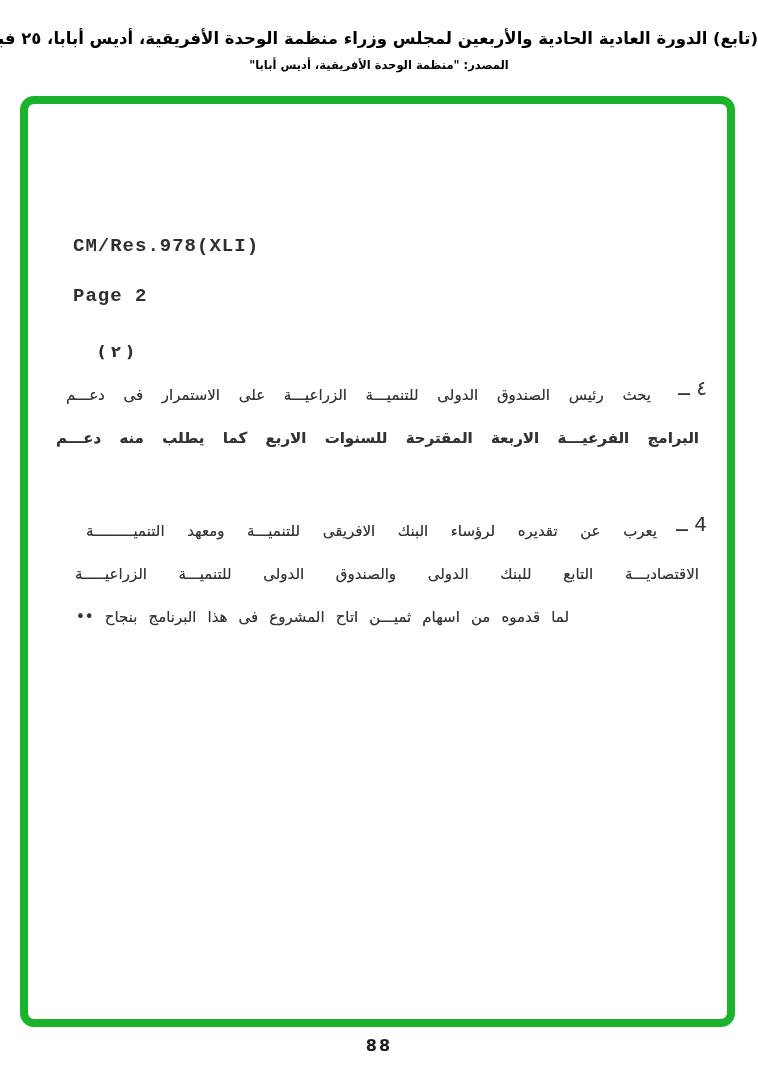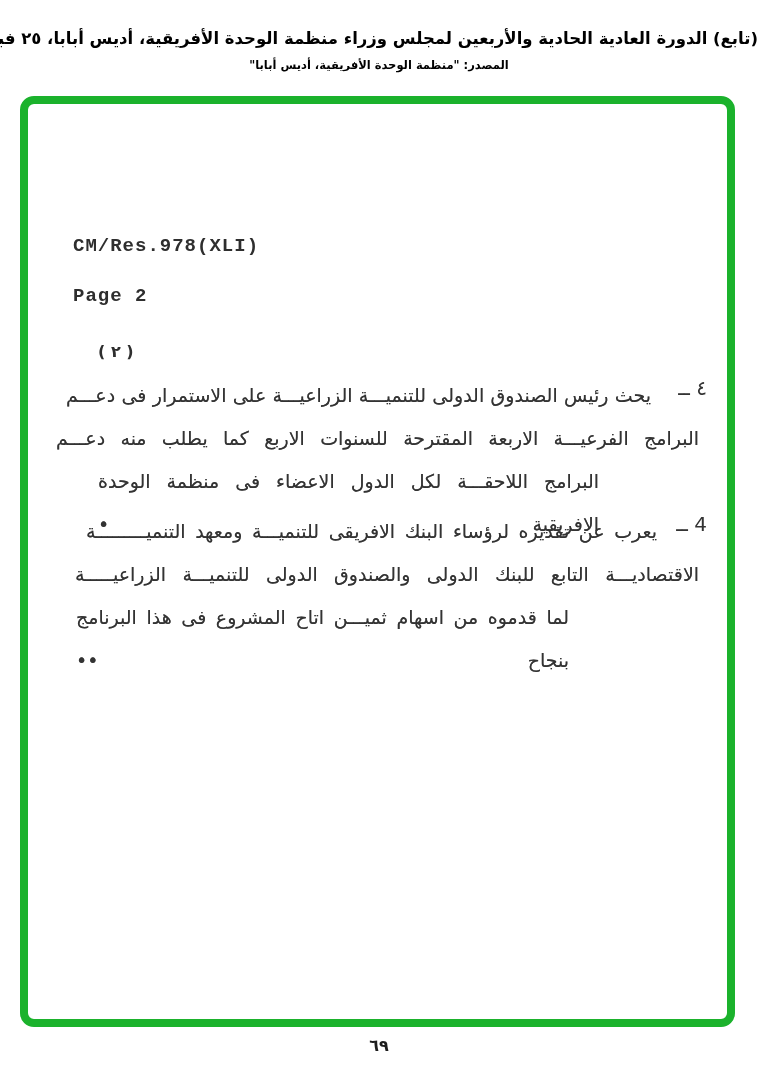--- a/index.html
+++ b/index.html
@@ -97,28 +97,28 @@
     top: 2px;
     right: 12px;
     font-size: 20px;
     color: #333333;
     white-space: nowrap;
   }
   .para-line {
     direction: rtl;
     text-align: justify;
     text-align-last: justify;
-    font-size: 19px;
+    font-size: 15px;
     line-height: 43px;
     color: #333333;
     text-shadow: 0 0 0.4px rgba(30,30,30,0.55);
   }
   
   .para-4 .l1 { padding-right: 68px;  padding-left: 38px; }
-  .para-4 .l2 { padding-right: 20px;  padding-left: 28px; }
+  .para-4 .l2 { padding-right: 20px;  padding-left: 28px; font-weight: bold; }
   .para-4 .l3 { padding-right: 120px; padding-left: 70px; }
   .para-5 .l1 { padding-right: 62px;  padding-left: 58px; }
   .para-5 .l2 { padding-right: 20px;  padding-left: 38px; margin-left: 9px; }
   .para-5 .l3 { padding-right: 150px; padding-left: 48px; }
 
   
   .footer-page-number {
     position: absolute;
     left: 0;
     top: 1036px;
@@ -147,28 +147,27 @@
       <div class="doc-ref">CM/Res.978(XLI)</div>
 
       <div class="page-label">Page 2</div>
 
       <div class="section-number">( ٢ )</div>
 
       <div class="para para-4">
         <span class="para-number">٤ ــ</span>
         <div class="para-line l1">يحث رئيس الصندوق الدولى للتنميـــة الزراعيـــة على الاستمرار فى دعـــم</div>
         <div class="para-line l2">البرامج الفرعيـــة الاربعة المقترحة للسنوات الاربع كما يطلب منه دعـــم</div>
-        <div class="para-line l3">البرامج اللاحقـــة لكل الدول الاعضاء فى منظمة الوحدة الافريقية •</div>
       </div>
 
       <div class="para para-5">
         <span class="para-number">4 ــ</span>
         <div class="para-line l1">يعرب عن تقديره لرؤساء البنك الافريقى للتنميـــة ومعهد التنميـــــــــة</div>
         <div class="para-line l2">الاقتصاديـــة التابع للبنك الدولى والصندوق الدولى للتنميـــة الزراعيـــــة</div>
         <div class="para-line l3">لما قدموه من اسهام ثميـــن اتاح المشروع فى هذا البرنامج بنجاح ••</div>
       </div>
 
     </div>
   </div>
 
-  <div class="footer-page-number">٦٩</div>
+  <div class="footer-page-number">88</div>
 
 </div>
 
 </body></html>

